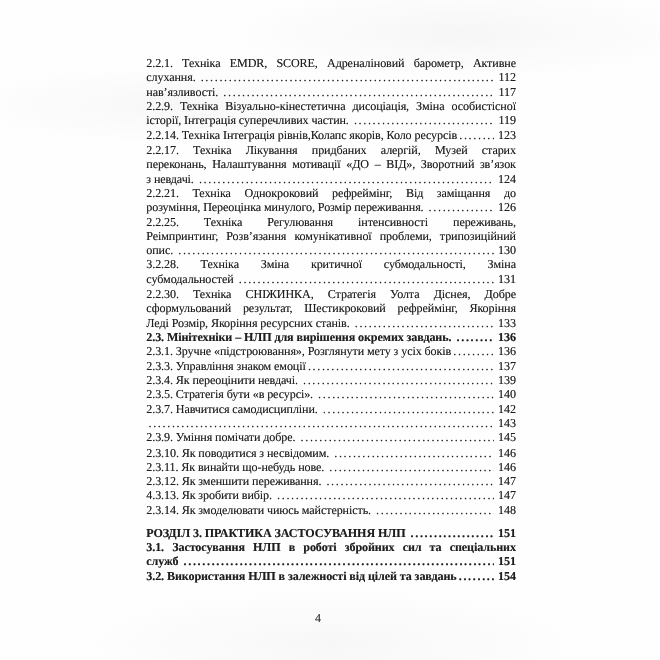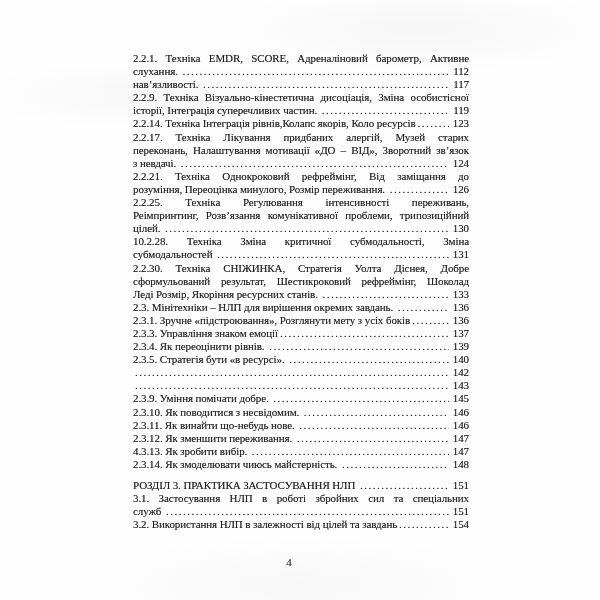--- a/index.html
+++ b/index.html
@@ -26,21 +26,21 @@
     position: absolute;
     left: 133px;
     top: 52px;
     width: 336px;
     font-size: 11px;
     line-height: 13.1px;
     letter-spacing: -0.1px;
     text-shadow: 0 0 0.5px rgba(40,40,40,0.55);
   }
   .entry { margin: 0; }
-  .entry.bold { font-weight: normal; }
+  .entry.bold { font-weight: bold; }
   .entry.gap { margin-top: 8px; }
   .full-line {
     text-align: justify;
     text-align-last: justify;
     white-space: normal;
   }
   .last-line {
     display: flex;
     align-items: flex-start;
   }
@@ -120,36 +120,36 @@
         <div class="last-line">
           <span class="t">розуміння, Переоцінка минулого, Розмір переживання. </span>
           <span class="dots" aria-hidden="true">....................................................................................................................................................................................</span>
           <span class="pg">126</span>
         </div>
       </div>
       <div class="entry">
         <div class="full-line">2.2.25. Техніка Регулювання інтенсивності переживань,</div>
         <div class="full-line">Реімпринтинг, Розв’язання комунікативної проблеми, трипозиційний</div>
         <div class="last-line">
-          <span class="t">цілей. </span>
+          <span class="t">опис. </span>
           <span class="dots" aria-hidden="true">....................................................................................................................................................................................</span>
           <span class="pg">130</span>
         </div>
       </div>
       <div class="entry">
-        <div class="full-line">10.2.28. Техніка Зміна критичної субмодальності, Зміна</div>
+        <div class="full-line">3.2.28. Техніка Зміна критичної субмодальності, Зміна</div>
         <div class="last-line">
           <span class="t">субмодальностей </span>
           <span class="dots" aria-hidden="true">....................................................................................................................................................................................</span>
           <span class="pg">131</span>
         </div>
       </div>
       <div class="entry">
         <div class="full-line">2.2.30. Техніка СНІЖИНКА, Стратегія Уолта Діснея, Добре</div>
-        <div class="full-line">сформульований результат, Шестикроковий рефреймінг, Шоколад</div>
+        <div class="full-line">сформульований результат, Шестикроковий рефреймінг, Якоріння</div>
         <div class="last-line">
           <span class="t">Леді Розмір, Якоріння ресурсних станів. </span>
           <span class="dots" aria-hidden="true">....................................................................................................................................................................................</span>
           <span class="pg">133</span>
         </div>
       </div>
       <div class="entry bold">
         <div class="last-line">
           <span class="t">2.3. Мінітехніки – НЛП для вирішення окремих завдань. </span>
           <span class="dots" aria-hidden="true">....................................................................................................................................................................................</span>
@@ -165,34 +165,35 @@
       </div>
       <div class="entry">
         <div class="last-line">
           <span class="t">2.3.3. Управління знаком емоції</span>
           <span class="dots" aria-hidden="true">....................................................................................................................................................................................</span>
           <span class="pg">137</span>
         </div>
       </div>
       <div class="entry">
         <div class="last-line">
-          <span class="t">2.3.4. Як переоцінити рівнів. </span>
+          <span class="t">2.3.4. Як переоцінити невдачі. </span>
           <span class="dots" aria-hidden="true">....................................................................................................................................................................................</span>
           <span class="pg">139</span>
         </div>
       </div>
       <div class="entry">
         <div class="last-line">
           <span class="t">2.3.5. Стратегія бути «в ресурсі». </span>
           <span class="dots" aria-hidden="true">....................................................................................................................................................................................</span>
           <span class="pg">140</span>
         </div>
       </div>
       <div class="entry">
         <div class="last-line">
+          <span class="t">2.3.7. Навчитися самодисципліни. </span>
           <span class="dots" aria-hidden="true">....................................................................................................................................................................................</span>
           <span class="pg">142</span>
         </div>
       </div>
       <div class="entry">
         <div class="last-line">
           <span class="dots" aria-hidden="true">....................................................................................................................................................................................</span>
           <span class="pg">143</span>
         </div>
       </div>

